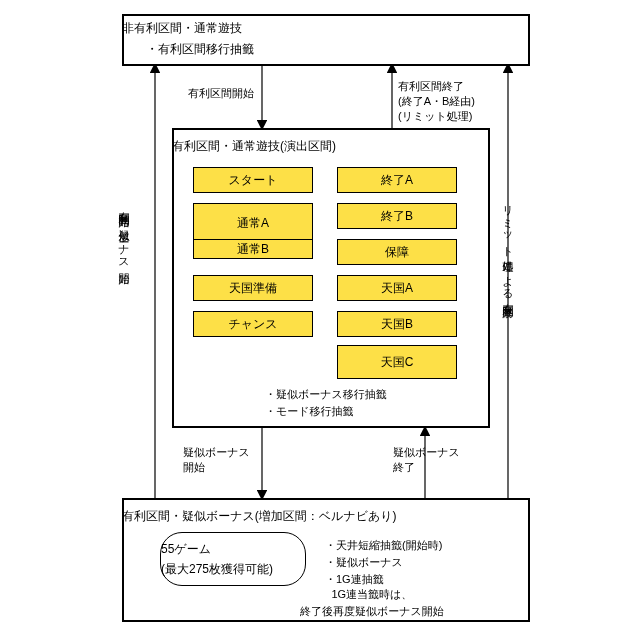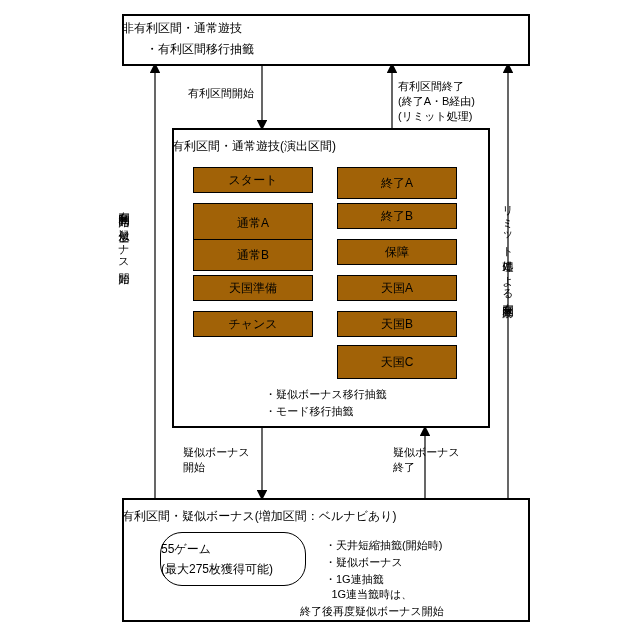--- a/index.html
+++ b/index.html
@@ -32,21 +32,21 @@
     line-height: 15px;
     white-space: pre;
     color: #000;
   }
   .center {
     text-align: center;
   }
   .cellbox {
     position: absolute;
     border: 1px solid #000;
-    background: #a16207;
+    background: #fde047;
     box-sizing: border-box;
     display: flex;
     align-items: center;
     justify-content: center;
     font-size: 12px;
   }
   .vert {
     position: absolute;
     writing-mode: vertical-rl;
     font-size: 11px;
@@ -114,25 +114,25 @@
 
   <div class="box" style="left:122px; top:14px; width:408px; height:52px;"></div>
   <div class="title" style="left:122px; top:20px; width:408px;">非有利区間・通常遊技</div>
   <div class="title" style="left:122px; top:41px; width:408px;margin-left:24px;">・有利区間移行抽籤</div>
 
   <div class="box" style="left:172px; top:128px; width:318px; height:300px;"></div>
   <div class="title" style="left:172px; top:138px; width:318px;">有利区間・通常遊技(演出区間)</div>
 
   <div class="cellbox" style="left:193px; top:167px; width:120px; height:26px;">スタート</div>
   <div class="cellbox" style="left:193px; top:203px; width:120px; height:40px;">通常A</div>
-  <div class="cellbox" style="left:193px; top:239px; width:120px; height:32px;">通常B</div>
+  <div class="cellbox" style="left:193px; top:239px; width:120px; height:20px;">通常B</div>
   <div class="cellbox" style="left:193px; top:275px; width:120px; height:26px;">天国準備</div>
   <div class="cellbox" style="left:193px; top:311px; width:120px; height:26px;">チャンス</div>
 
-  <div class="cellbox" style="left:337px; top:167px; width:120px; height:32px;">終了A</div>
+  <div class="cellbox" style="left:337px; top:167px; width:120px; height:26px;">終了A</div>
   <div class="cellbox" style="left:337px; top:203px; width:120px; height:26px;">終了B</div>
   <div class="cellbox" style="left:337px; top:239px; width:120px; height:26px;">保障</div>
   <div class="cellbox" style="left:337px; top:275px; width:120px; height:26px;">天国A</div>
   <div class="cellbox" style="left:337px; top:311px; width:120px; height:26px;">天国B</div>
   <div class="cellbox" style="left:337px; top:345px; width:120px; height:34px;">天国C</div>
 
   <div class="bullets" style="left:265px; top:386px;">・疑似ボーナス移行抽籤
 ・モード移行抽籤</div>
 
   <div class="box" style="left:122px; top:498px; width:408px; height:124px;"></div>

